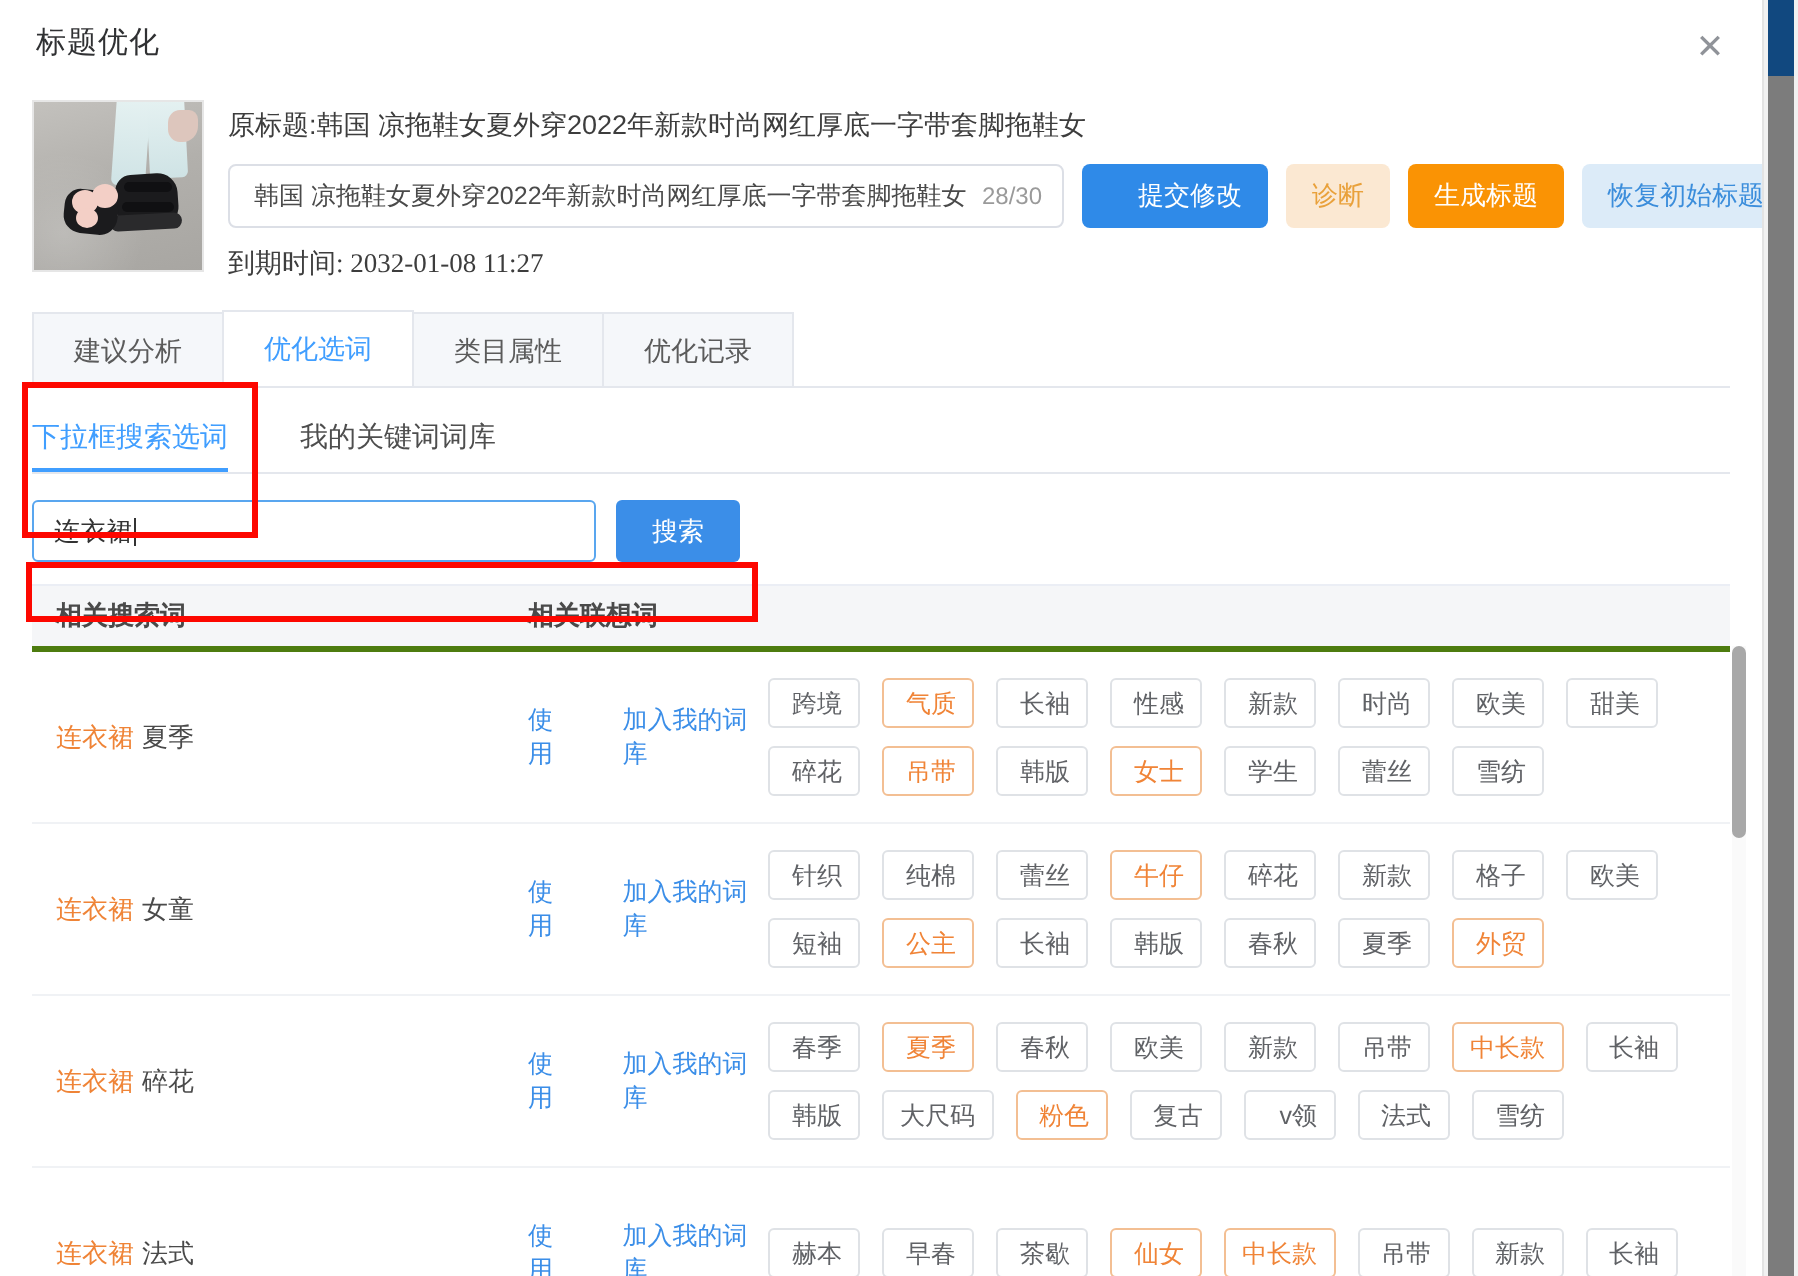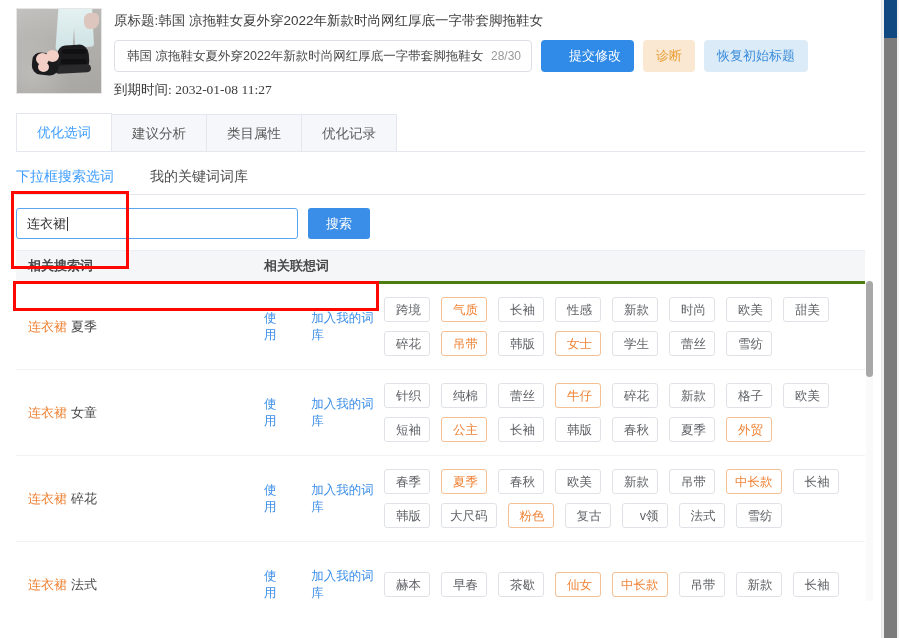--- a/index.html
+++ b/index.html
@@ -386,20 +386,24 @@
     box-sizing: border-box;
   }
   #redbox-search  { left: 11px;  top: 191px; width: 118px; height: 78px; }
   #redbox-header  { left: 13px;  top: 281px; width: 366px; height: 30px; }
 </style>
 </head>
 <body>
 
 <div id="dialog">
 
+  <div class="dlg-header">
+    <span class="dlg-title">标题优化</span>
+    <div class="close-btn">✕</div>
+  </div>
 
   <div class="product">
     <div class="thumb">
       <div class="floor"></div>
       <div class="leg-l"></div>
       <div class="leg-r"></div>
       <div class="hand"></div>
       <div class="sandal-b1"></div>
       <div class="strap" style="left:45px;top:40px;width:24px;height:5px;"></div>
       <div class="strap" style="left:44px;top:50px;width:26px;height:5px;"></div>
@@ -413,30 +417,31 @@
     <div class="product-right">
       <div class="orig-title">原标题:韩国 凉拖鞋女夏外穿2022年新款时尚网红厚底一字带套脚拖鞋女</div>
 
       <div class="title-row">
         <div class="title-input">
           <span class="tv">韩国 凉拖鞋女夏外穿2022年新款时尚网红厚底一字带套脚拖鞋女</span>
           <span class="tc">28/30</span>
         </div>
         <div class="btn btn-primary">提交修改</div>
         <div class="btn btn-peach">诊断</div>
+        <div class="btn btn-orange">生成标题</div>
         <div class="btn btn-ice">恢复初始标题</div>
       </div>
 
       <div class="expire">到期时间: 2032-01-08 11:27</div>
     </div>
   </div>
 
   <div class="main-tabs">
+    <div class="main-tab">建议分析</div>
     <div class="main-tab active">优化选词</div>
-    <div class="main-tab">建议分析</div>
     <div class="main-tab">类目属性</div>
     <div class="main-tab">优化记录</div>
   </div>
 
   <div class="sub-tabs">
     <div class="sub-tab active">下拉框搜索选词</div>
     <div class="sub-tab">我的关键词词库</div>
   </div>
 
   <div class="search-row">

